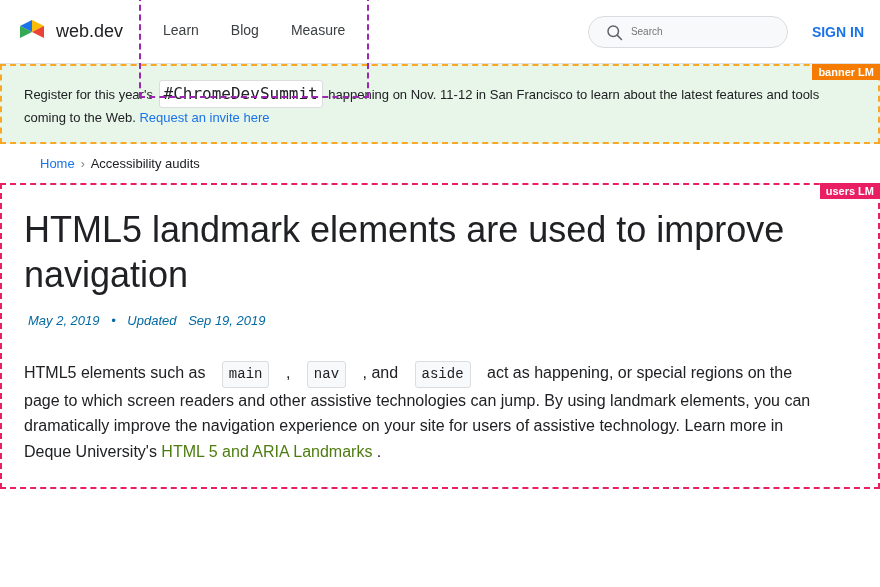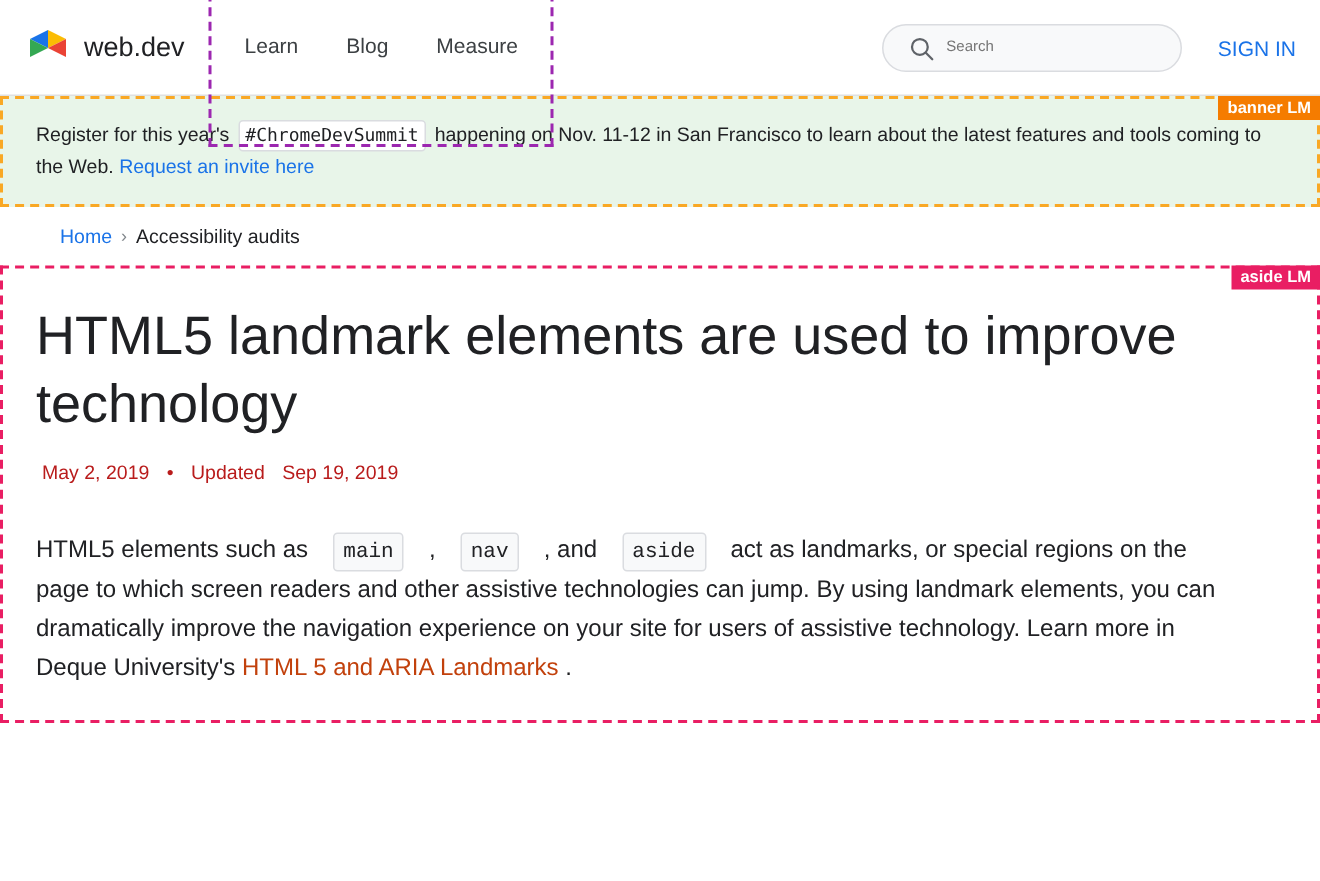--- a/index.html
+++ b/index.html
@@ -91,21 +91,21 @@
       border: none;
       background: transparent;
       font-size: 10px;
       color: #3c4043;
       outline: none;
       width: 100%;
     }
     .sign-in-btn {
       margin-left: 24px;
       font-size: 14px;
-      font-weight: 400;
+      font-weight: 700;
       color: #1a73e8;
       cursor: pointer;
       white-space: nowrap;
     }
 
     
     .banner-wrapper {
       position: relative;
       border-radius: 27px;
     }
@@ -136,21 +136,21 @@
       font-size: 13px;
       color: #202124;
       line-height: 1.6;
     }
     .banner-tag {
       display: inline-block;
       background: white;
       border: 1px solid #dadce0;
       border-radius: 3px;
       padding: 0 4px;
-      font-size: 12px;
+      font-size: 16px;
       font-family: monospace;
       margin: 0 2px;
     }
     .banner-link {
       color: #1a73e8;
       text-decoration: none;
     }
 
     
     .breadcrumb {
@@ -203,22 +203,23 @@
     .article-title {
       font-size: 36px;
       font-weight: 400;
       line-height: 1.25;
       color: #202124;
       margin-bottom: 16px;
       margin-top: 8px;
     }
     .article-meta {
       font-size: 13px;
-      color: #b91c1c;
+      color: #0369a1;
       margin-bottom: 32px;
+      font-style: italic;
     }
     .article-meta span {
       margin: 0 4px;
     }
     .article-body {
       font-size: 16px;
       line-height: 1.6;
       color: #202124;
       max-width: 800px;
     }
@@ -227,21 +228,21 @@
       background: #f8f9fa;
       border: 1px solid #dadce0;
       border-radius: 3px;
       padding: 1px 6px;
       font-family: 'Courier New', monospace;
       font-size: 14px;
       color: #202124;
       margin: 0 12px;
     }
     .article-link {
-      color: #c2410c;
+      color: #4d7c0f;
       text-decoration: none;
     }
   </style>
 </head>
 <body>
 
 <header class="header">
   <a class="logo-area" href="#">
 
     <svg class="logo-icon" viewBox="0 0 32 32" xmlns="http://www.w3.org/2000/svg">
@@ -288,36 +289,36 @@
 
 <nav class="breadcrumb">
   <a href="#">Home</a>
   <span class="breadcrumb-separator">›</span>
   <span class="breadcrumb-current">Accessibility audits</span>
 </nav>
 
 <main>
   <div class="main-wrapper">
     <div class="main-border-overlay"></div>
-    <div class="main-label-badge">aside LM</div>
-
-    <h1 class="article-title">HTML5 landmark elements are used to improve technology</h1>
+    <div class="main-label-badge">users LM</div>
+
+    <h1 class="article-title">HTML5 landmark elements are used to improve navigation</h1>
 
     <div class="article-meta">
       <span>May 2, 2019</span>
       <span>•</span>
       <span>Updated</span>
       <span>Sep 19, 2019</span>
     </div>
 
     <div class="article-body">
       <span>HTML5 elements such as</span>
       <code class="code-tag">main</code>
       <span>,</span>
       <code class="code-tag">nav</code>
       <span>, and</span>
       <code class="code-tag">aside</code>
-      <span>act as landmarks, or special regions on the page to which screen readers and other assistive technologies can jump. By using landmark elements, you can dramatically improve the navigation experience on your site for users of assistive technology. Learn more in Deque University's</span>
+      <span>act as happening, or special regions on the page to which screen readers and other assistive technologies can jump. By using landmark elements, you can dramatically improve the navigation experience on your site for users of assistive technology. Learn more in Deque University's</span>
       <a class="article-link" href="#">HTML 5 and ARIA Landmarks</a>
       <span>.</span>
     </div>
   </div>
 </main>
 
 </body></html>

